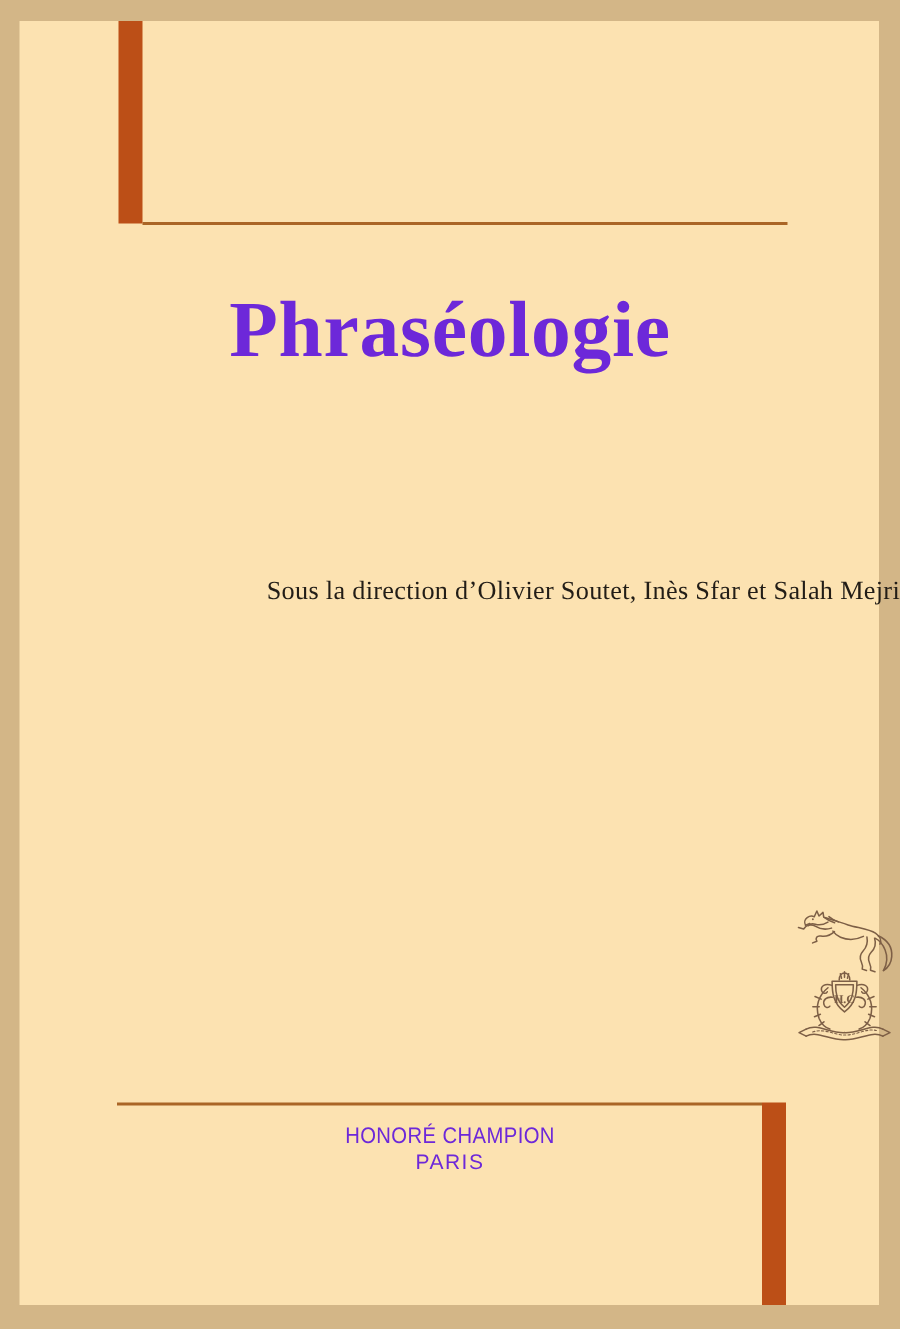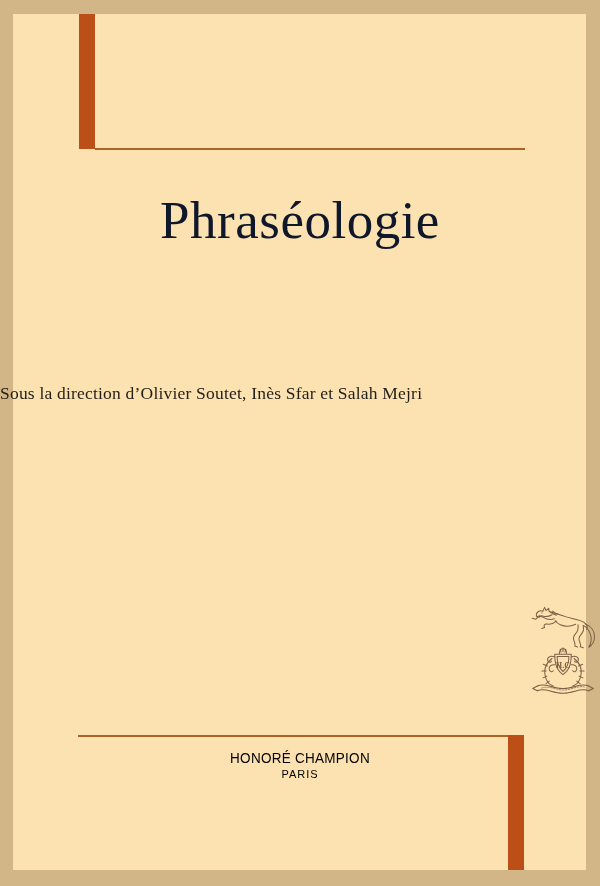--- a/index.html
+++ b/index.html
@@ -31,60 +31,60 @@
     background: #aa6526;
   }
   .rule-top    { left: 95px; top: 148px; width: 430px; }
   .rule-bottom { left: 78px; top: 735px; width: 430px; }
 
   .title {
     position: absolute;
     left: 0; top: 188px; width: 100%;
     text-align: center;
     font-family: "Liberation Serif", serif;
-    font-weight: 400;
+    font-weight: 700;
     font-size: 53px;
     line-height: 65px;
-    color: #0f172a;
+    color: #6d28d9;
     letter-spacing: 0.5px;
   }
   .byline {
     position: absolute;
     left: 0; top: 381px; width: 100%;
-    text-align: left;
+    text-align: right;
     font-family: "Liberation Serif", serif;
     font-size: 17.5px;
     line-height: 24px;
     color: #221d17;
     letter-spacing: 0.2px;
   }
   .logo {
     position: absolute;
     left: 0; top: 604px; width: 100%;
     text-align: right;
     color: #7d5f46;
   }
   .logo svg { display: inline-block; }
   .publisher {
     position: absolute;
     left: 0; top: 750px; width: 100%;
     text-align: center;
     font-family: "Liberation Sans", sans-serif;
-    color: #000000;
+    color: #6d28d9;
   }
   .pub-name {
     font-size: 15px;
     line-height: 16px;
     letter-spacing: 0.3px;
     transform: scaleX(0.9);
     transform-origin: 50% 50%;
   }
   .pub-city {
     margin-top: 3px;
-    font-size: 11px;
+    font-size: 14px;
     line-height: 11px;
     letter-spacing: 1px;
   }
 </style>
 </head>
 <body>
 
 <div class="cover">
   <div class="panel"></div>
 

